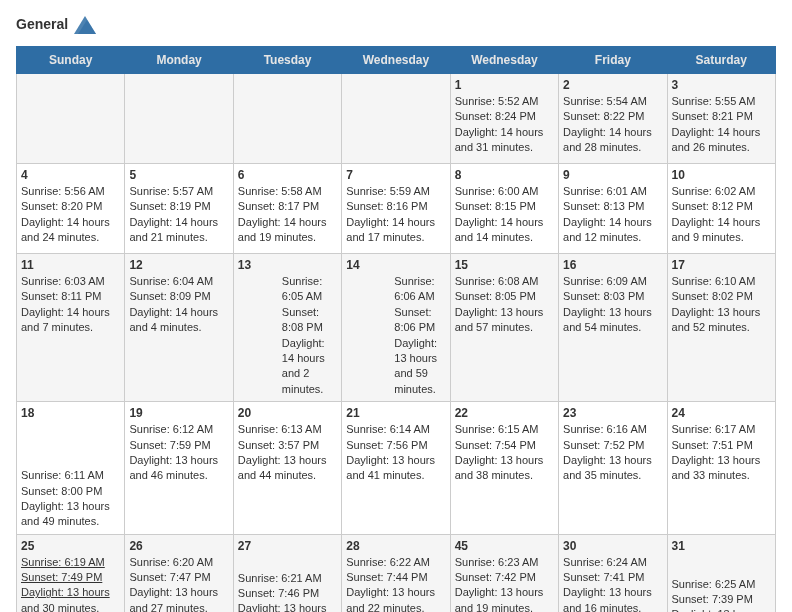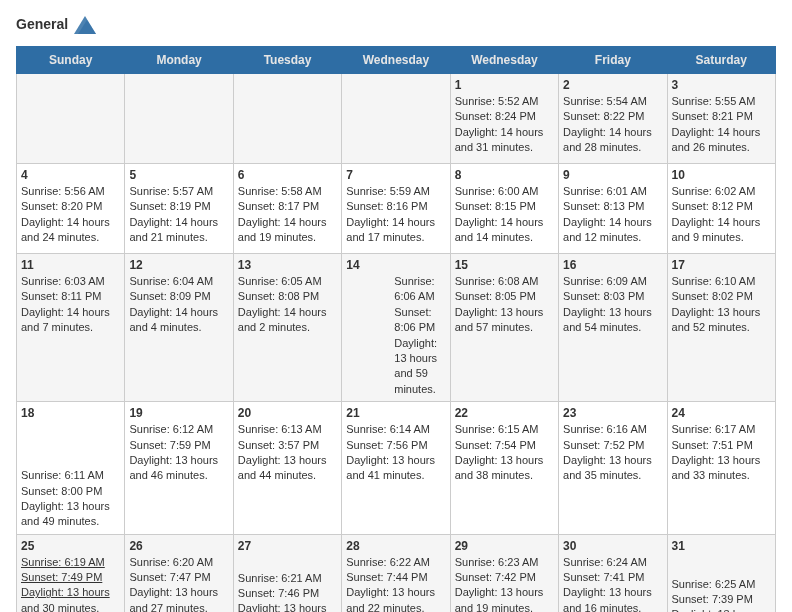--- a/index.html
+++ b/index.html
@@ -211,21 +211,21 @@
         </td>
         <td>
           <div class="day-number">12</div>
           <div class="day-info" style="white-space: pre-line;">Sunrise: 6:04 AM
 Sunset: 8:09 PM
 Daylight: 14 hours
 and 4 minutes.</div>
         </td>
         <td>
           <div class="day-number">13</div>
-          <div class="day-info" style="white-space: pre-line;">Sunrise: 6:05 AM
+          <div class="day-info" style="white-space: pre-line; margin-left: 44px;">Sunrise: 6:05 AM
 Sunset: 8:08 PM
 Daylight: 14 hours
 and 2 minutes.</div>
         </td>
         <td>
           <div class="day-number">14</div>
           <div class="day-info" style="white-space: pre-line; margin-left: 48px;">Sunrise: 6:06 AM
 Sunset: 8:06 PM
 Daylight: 13 hours
 and 59 minutes.</div>
@@ -326,21 +326,21 @@
 and 25 minutes.</div>
         </td>
         <td>
           <div class="day-number">28</div>
           <div class="day-info" style="white-space: pre-line;">Sunrise: 6:22 AM
 Sunset: 7:44 PM
 Daylight: 13 hours
 and 22 minutes.</div>
         </td>
         <td>
-          <div class="day-number">29</div>
+          <div class="day-number">45</div>
           <div class="day-info" style="white-space: pre-line;">Sunrise: 6:23 AM
 Sunset: 7:42 PM
 Daylight: 13 hours
 and 19 minutes.</div>
         </td>
         <td>
           <div class="day-number">30</div>
           <div class="day-info" style="white-space: pre-line;">Sunrise: 6:24 AM
 Sunset: 7:41 PM
 Daylight: 13 hours

